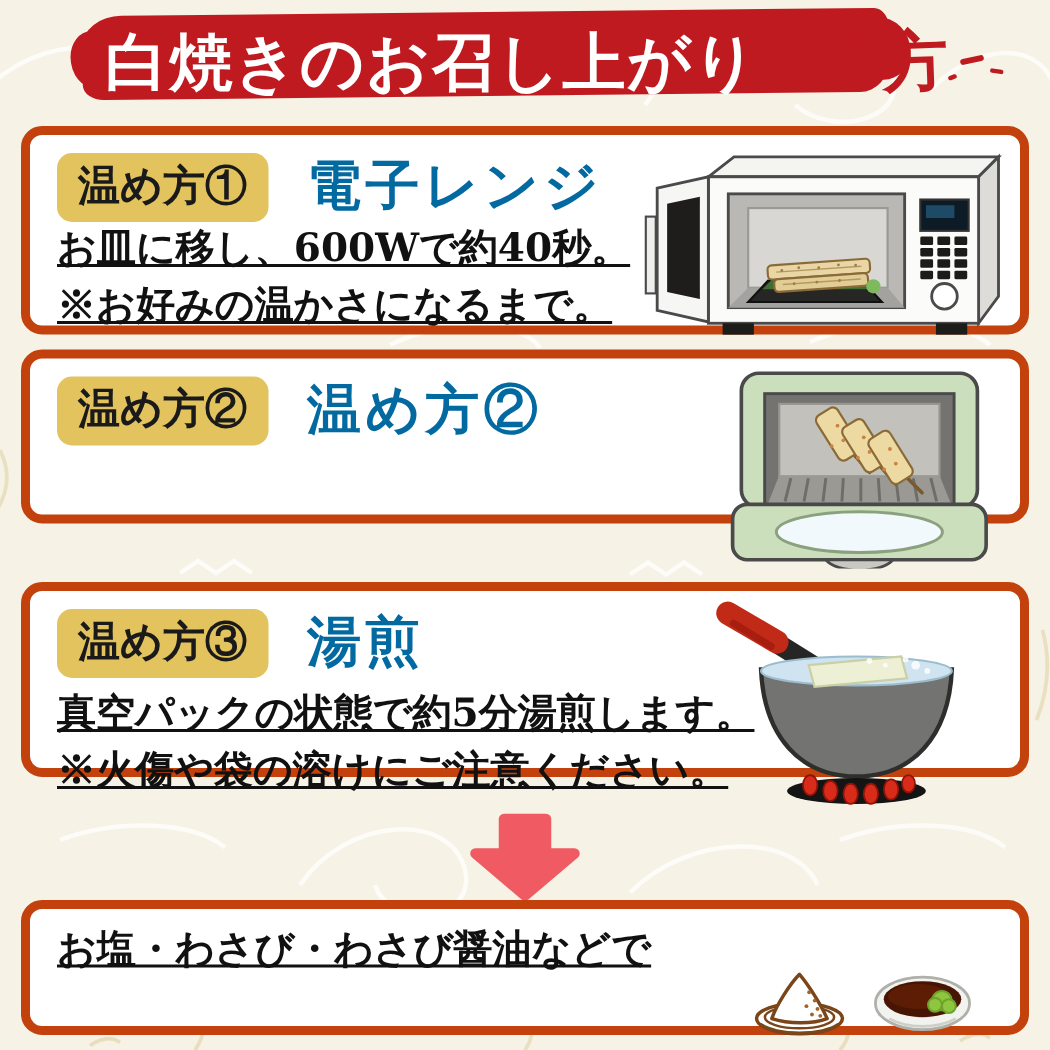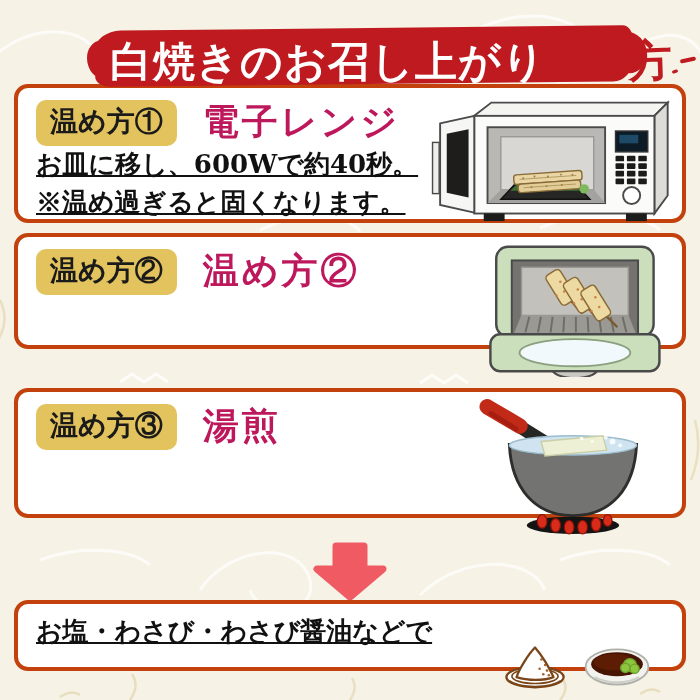--- a/index.html
+++ b/index.html
@@ -7,21 +7,21 @@
   body {
     position:relative;
     background:#f6f2e5;
     font-family:"DejaVu Serif","Liberation Serif",serif;
     overflow:hidden;
     color:#151515;
   }
   .bg-swirls { position:absolute; inset:0; z-index:0; pointer-events:none; }
 
   
-  .banner { position:absolute; top:24px; left:0; width:571px; height:64px; z-index:2;margin-left:40px; }
+  .banner { position:absolute; top:4px; left:0; width:571px; height:64px; z-index:2; }
   .brush {
     position:absolute; left:55px; top:4px; width:538px; height:56px;
     background:#bf1a1f;
     border-radius:26px 10px 20px 14px / 20px 14px 22px 10px;
     transform:rotate(-0.6deg);
   }
   .brush::before {
     content:""; position:absolute; left:-8px; top:10px; width:30px; height:38px;
     background:#bf1a1f; border-radius:50% 20% 40% 60%;
   }
@@ -41,39 +41,39 @@
   }
   .splatter { position:absolute; background:#bf1a1f; border-radius:2px; z-index:3; }
   .sp1 { left:640px; top:34px; width:16px; height:4px; transform:rotate(-12deg); }
   .sp2 { left:660px; top:42px; width:9px;  height:3px; transform:rotate(8deg); }
   .sp3 { left:632px; top:46px; width:6px;  height:3px; transform:rotate(-20deg); }
 
   
   .card {
     position:absolute; left:14px; width:672px; z-index:1;
     background:#ffffff;
-    border:4px solid #c2410c;
+    border:6px solid #c2410c;
     border-radius:14px;
   }
   .card-1 { top:84px;  height:139px; }
   .card-2 { top:233px; height:116px; }
   .card-3 { top:388px; height:130px; }
-  .card-4 { top:600px; height:71px;  }
+  .card-4 { top:600px; height:90px;  }
 
   .card-head { position:absolute; left:18px; top:10px; display:flex; align-items:center; white-space:nowrap; }
   .badge {
     display:inline-block;
     background:#e3c35e;
     border-radius:10px;
     padding:3px 14px 5px 14px;
     font-size:28px; font-weight:bold; color:#1a1a1a;
   }
   .heading {
     margin-left:26px;
-    font-size:36px; font-weight:bold; color:#be185d;
+    font-size:36px; font-weight:bold; color:#0369a1;
     letter-spacing:3px;
   }
   .lines { position:absolute; left:18px; font-weight:bold; }
   .card-1 .lines { top:57px; }
   .card-2 .lines { top:60px; }
   .card-3 .lines { top:63px; }
   .card-4 .lines { top:8px;  }
   .line { font-size:26px; line-height:38px; white-space:nowrap; color:#111;text-decoration:underline; }
 
   .illus { position:absolute; }
@@ -125,21 +125,21 @@
   <span class="splatter sp3"></span>
 </header>
 
 <section class="card card-1">
   <div class="card-head">
     <span class="badge">温め方①</span>
     <span class="heading">電子レンジ</span>
   </div>
   <div class="lines">
     <p class="line">お皿に移し、600Wで約40秒。</p>
-    <p class="line">※温め過ぎると固くなります。</p>
+    <p class="line">※お好みの温かさになるまで。</p>
   </div>
   <svg class="illus illus-microwave" width="252" height="128" viewBox="0 0 260 135">
     <polygon points="48,22 66,8 252,8 238,22" fill="#f4f4f1" stroke="#4a4a4a" stroke-width="2"></polygon>
     <polygon points="238,22 252,8 252,106 238,125" fill="#dddcd8" stroke="#4a4a4a" stroke-width="2"></polygon>
     <rect x="48" y="22" width="190" height="103" fill="#fbfbf9" stroke="#4a4a4a" stroke-width="2"></rect>
     <rect x="62" y="34" width="124" height="80" fill="#b9b8b4" stroke="#4a4a4a" stroke-width="2"></rect>
     <rect x="76" y="44" width="98" height="56" fill="#d8d7d3" stroke="#9a9995" stroke-width="1.5"></rect>
     <polygon points="62,114 186,114 174,100 76,100" fill="#a3a29e"></polygon>
     <polygon points="76,110 170,110 156,95 90,95" fill="#262624" stroke="#111" stroke-width="1.5"></polygon>
     <polygon points="86,101 162,101 156,93 94,93" fill="#3f6e33"></polygon>
@@ -231,20 +231,24 @@
     <rect x="16" y="96" width="174" height="38" rx="10" fill="#cbdfbc" stroke="#4a4a4a" stroke-width="2.5"></rect>
     <ellipse cx="103" cy="115" rx="57" ry="14" fill="#f2f9fc" stroke="#8aa07e" stroke-width="2"></ellipse>
     <path d="M 80,134 a 24 10 0 0 0 46,0 z" fill="#c9c8c2" stroke="#4a4a4a" stroke-width="2"></path>
   </svg>
 </section>
 
 <section class="card card-3">
   <div class="card-head">
     <span class="badge">温め方③</span>
     <span class="heading">湯煎</span>
+  </div>
+  <div class="lines">
+    <p class="line">真空パックの状態で約5分湯煎します。</p>
+    <p class="line">※火傷や袋の溶けにご注意ください。</p>
   </div>
   <svg class="illus illus-pot" width="212" height="142" viewBox="0 0 220 147">
     <line x1="98" y1="58" x2="50" y2="28" stroke="#262624" stroke-width="14"></line>
     <line x1="56" y1="31" x2="22" y2="11" stroke="#c22a18" stroke-width="16" stroke-linecap="round"></line>
     <line x1="52" y1="34" x2="26" y2="18" stroke="#8e1208" stroke-width="5" stroke-linecap="round" opacity="0.5"></line>
     <path d="M 45,50 L 177,50 C 175,96 150,124 111,124 C 72,124 47,96 45,50 Z" fill="#737371" stroke="#2e2e2c" stroke-width="3"></path>
     <ellipse cx="111" cy="51" rx="66" ry="10" fill="#cfe4f0" stroke="#9bbccd" stroke-width="1.5"></ellipse>
     <polygon points="78,47 142,41 146,56 82,62" fill="#eef0d6" stroke="#c9cfa6" stroke-width="1.5"></polygon>
     <g fill="#ffffff" opacity="0.85">
       <circle cx="152" cy="47" r="3"></circle>

